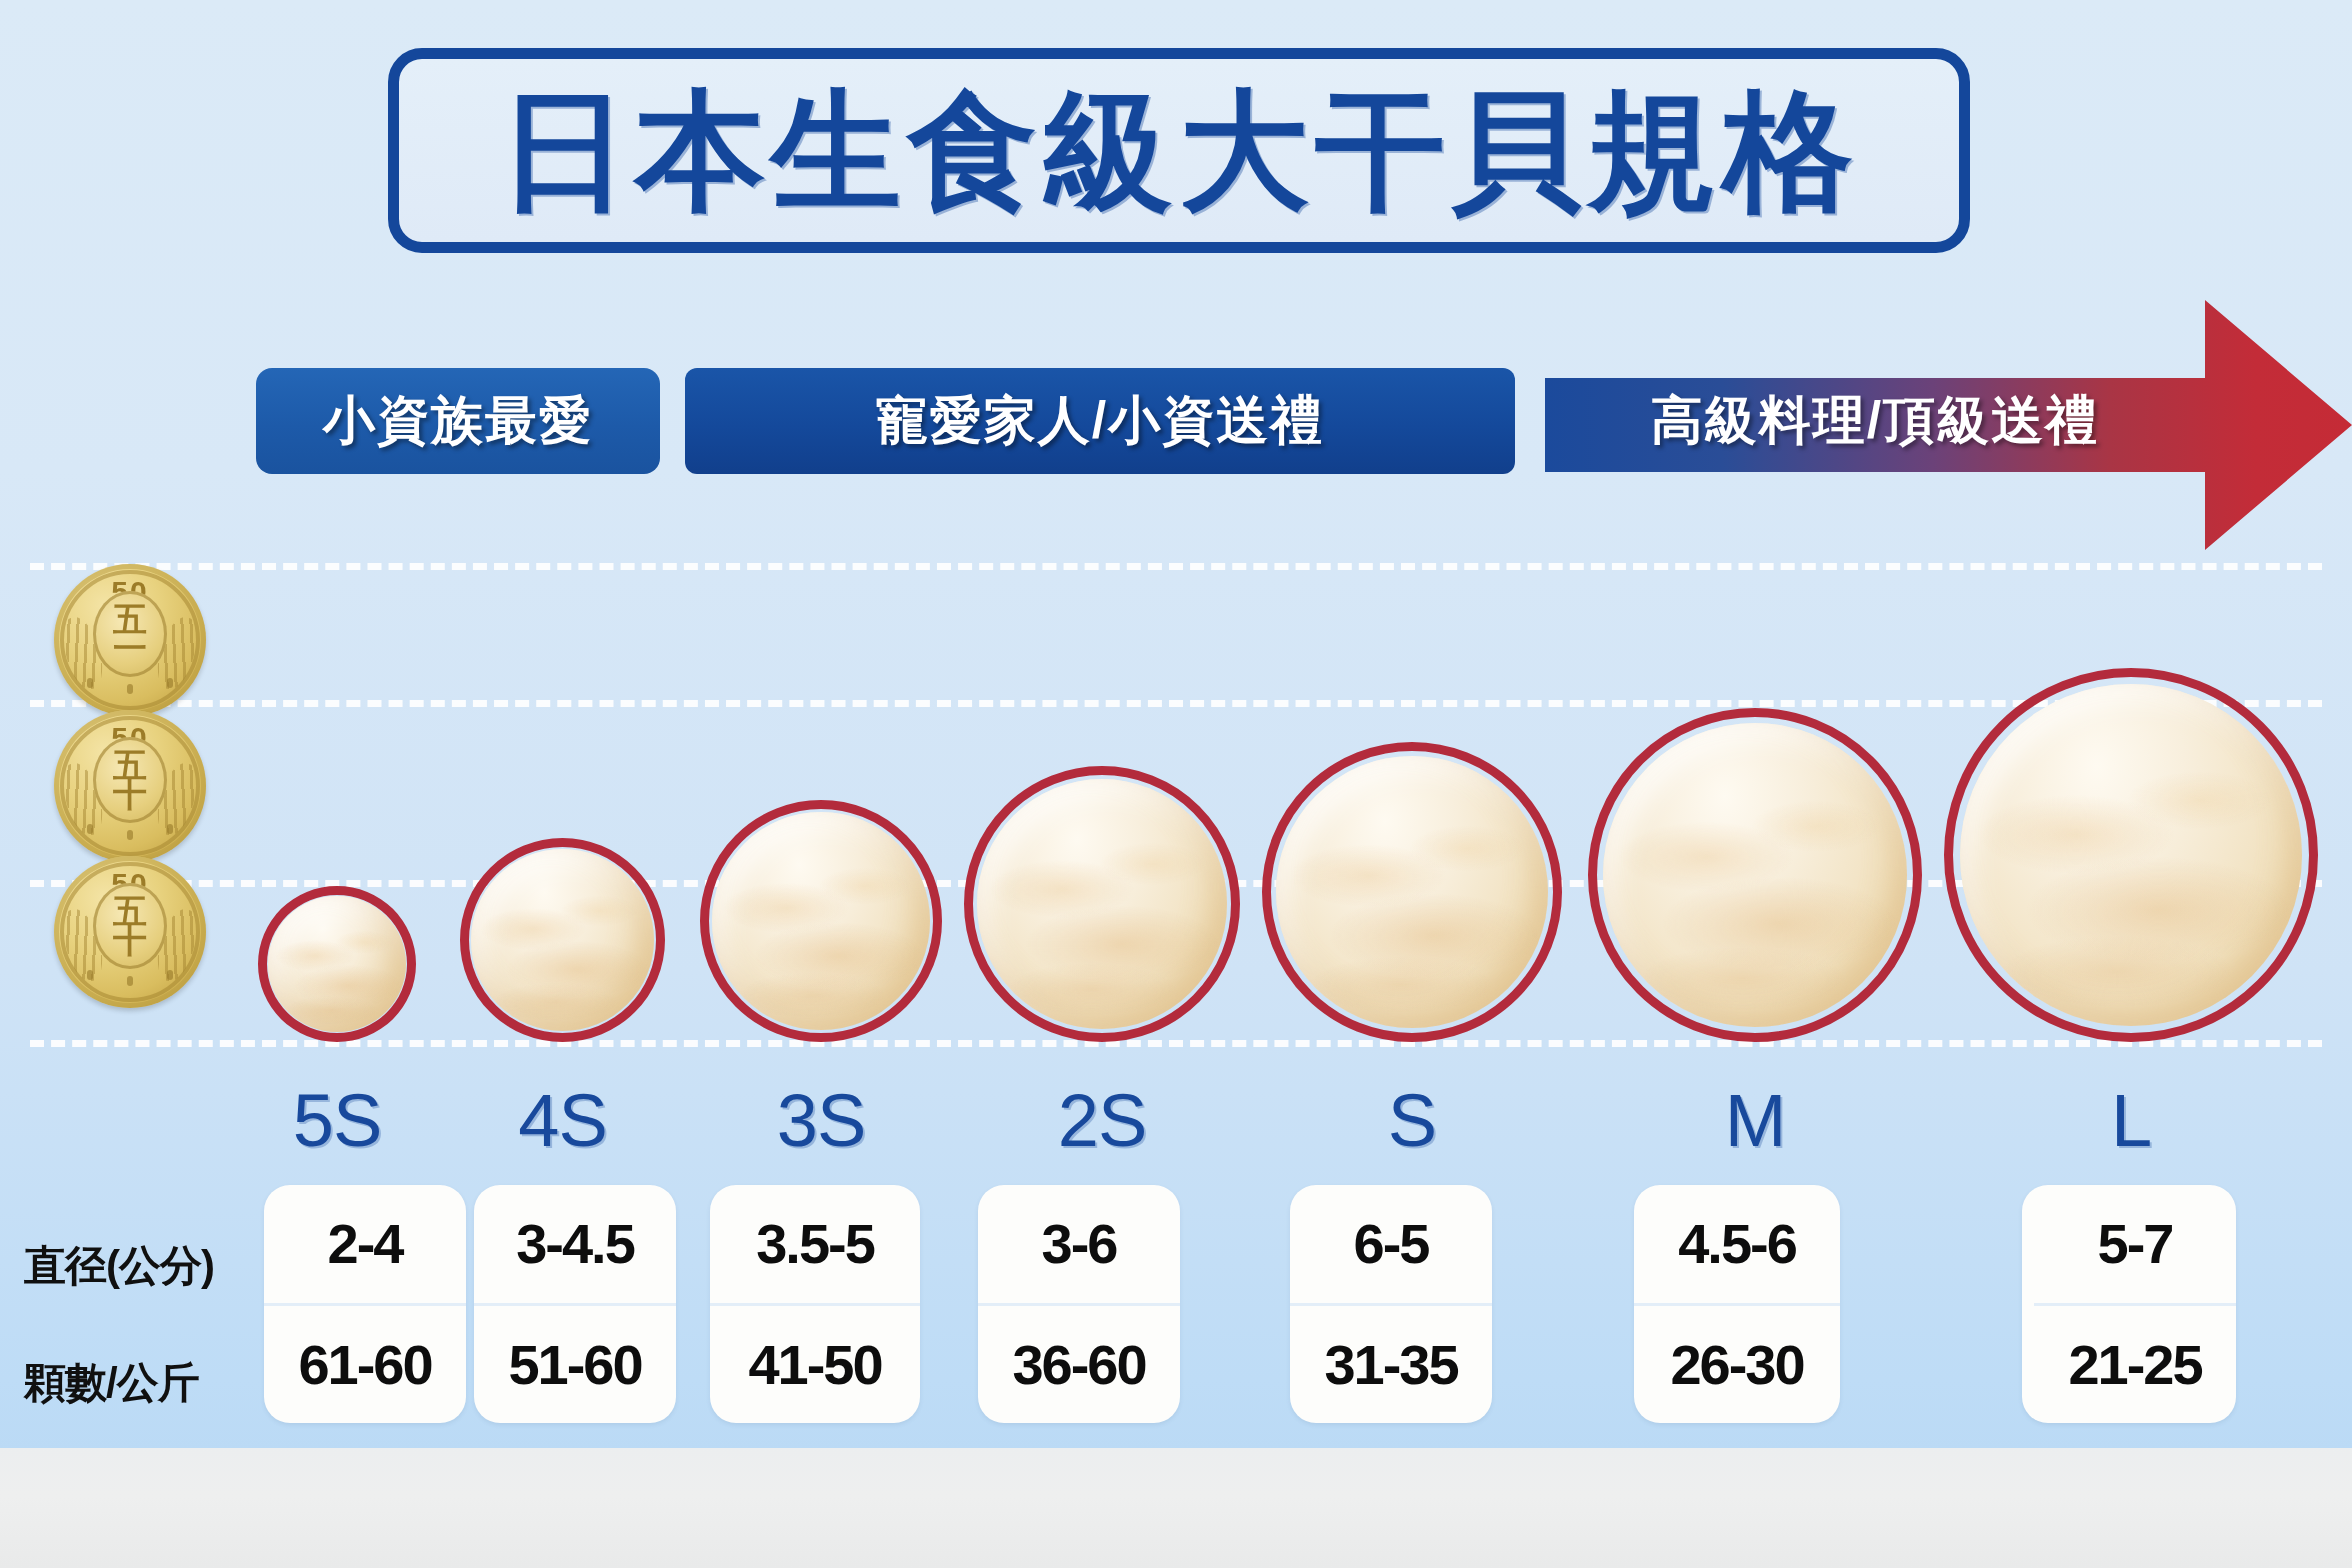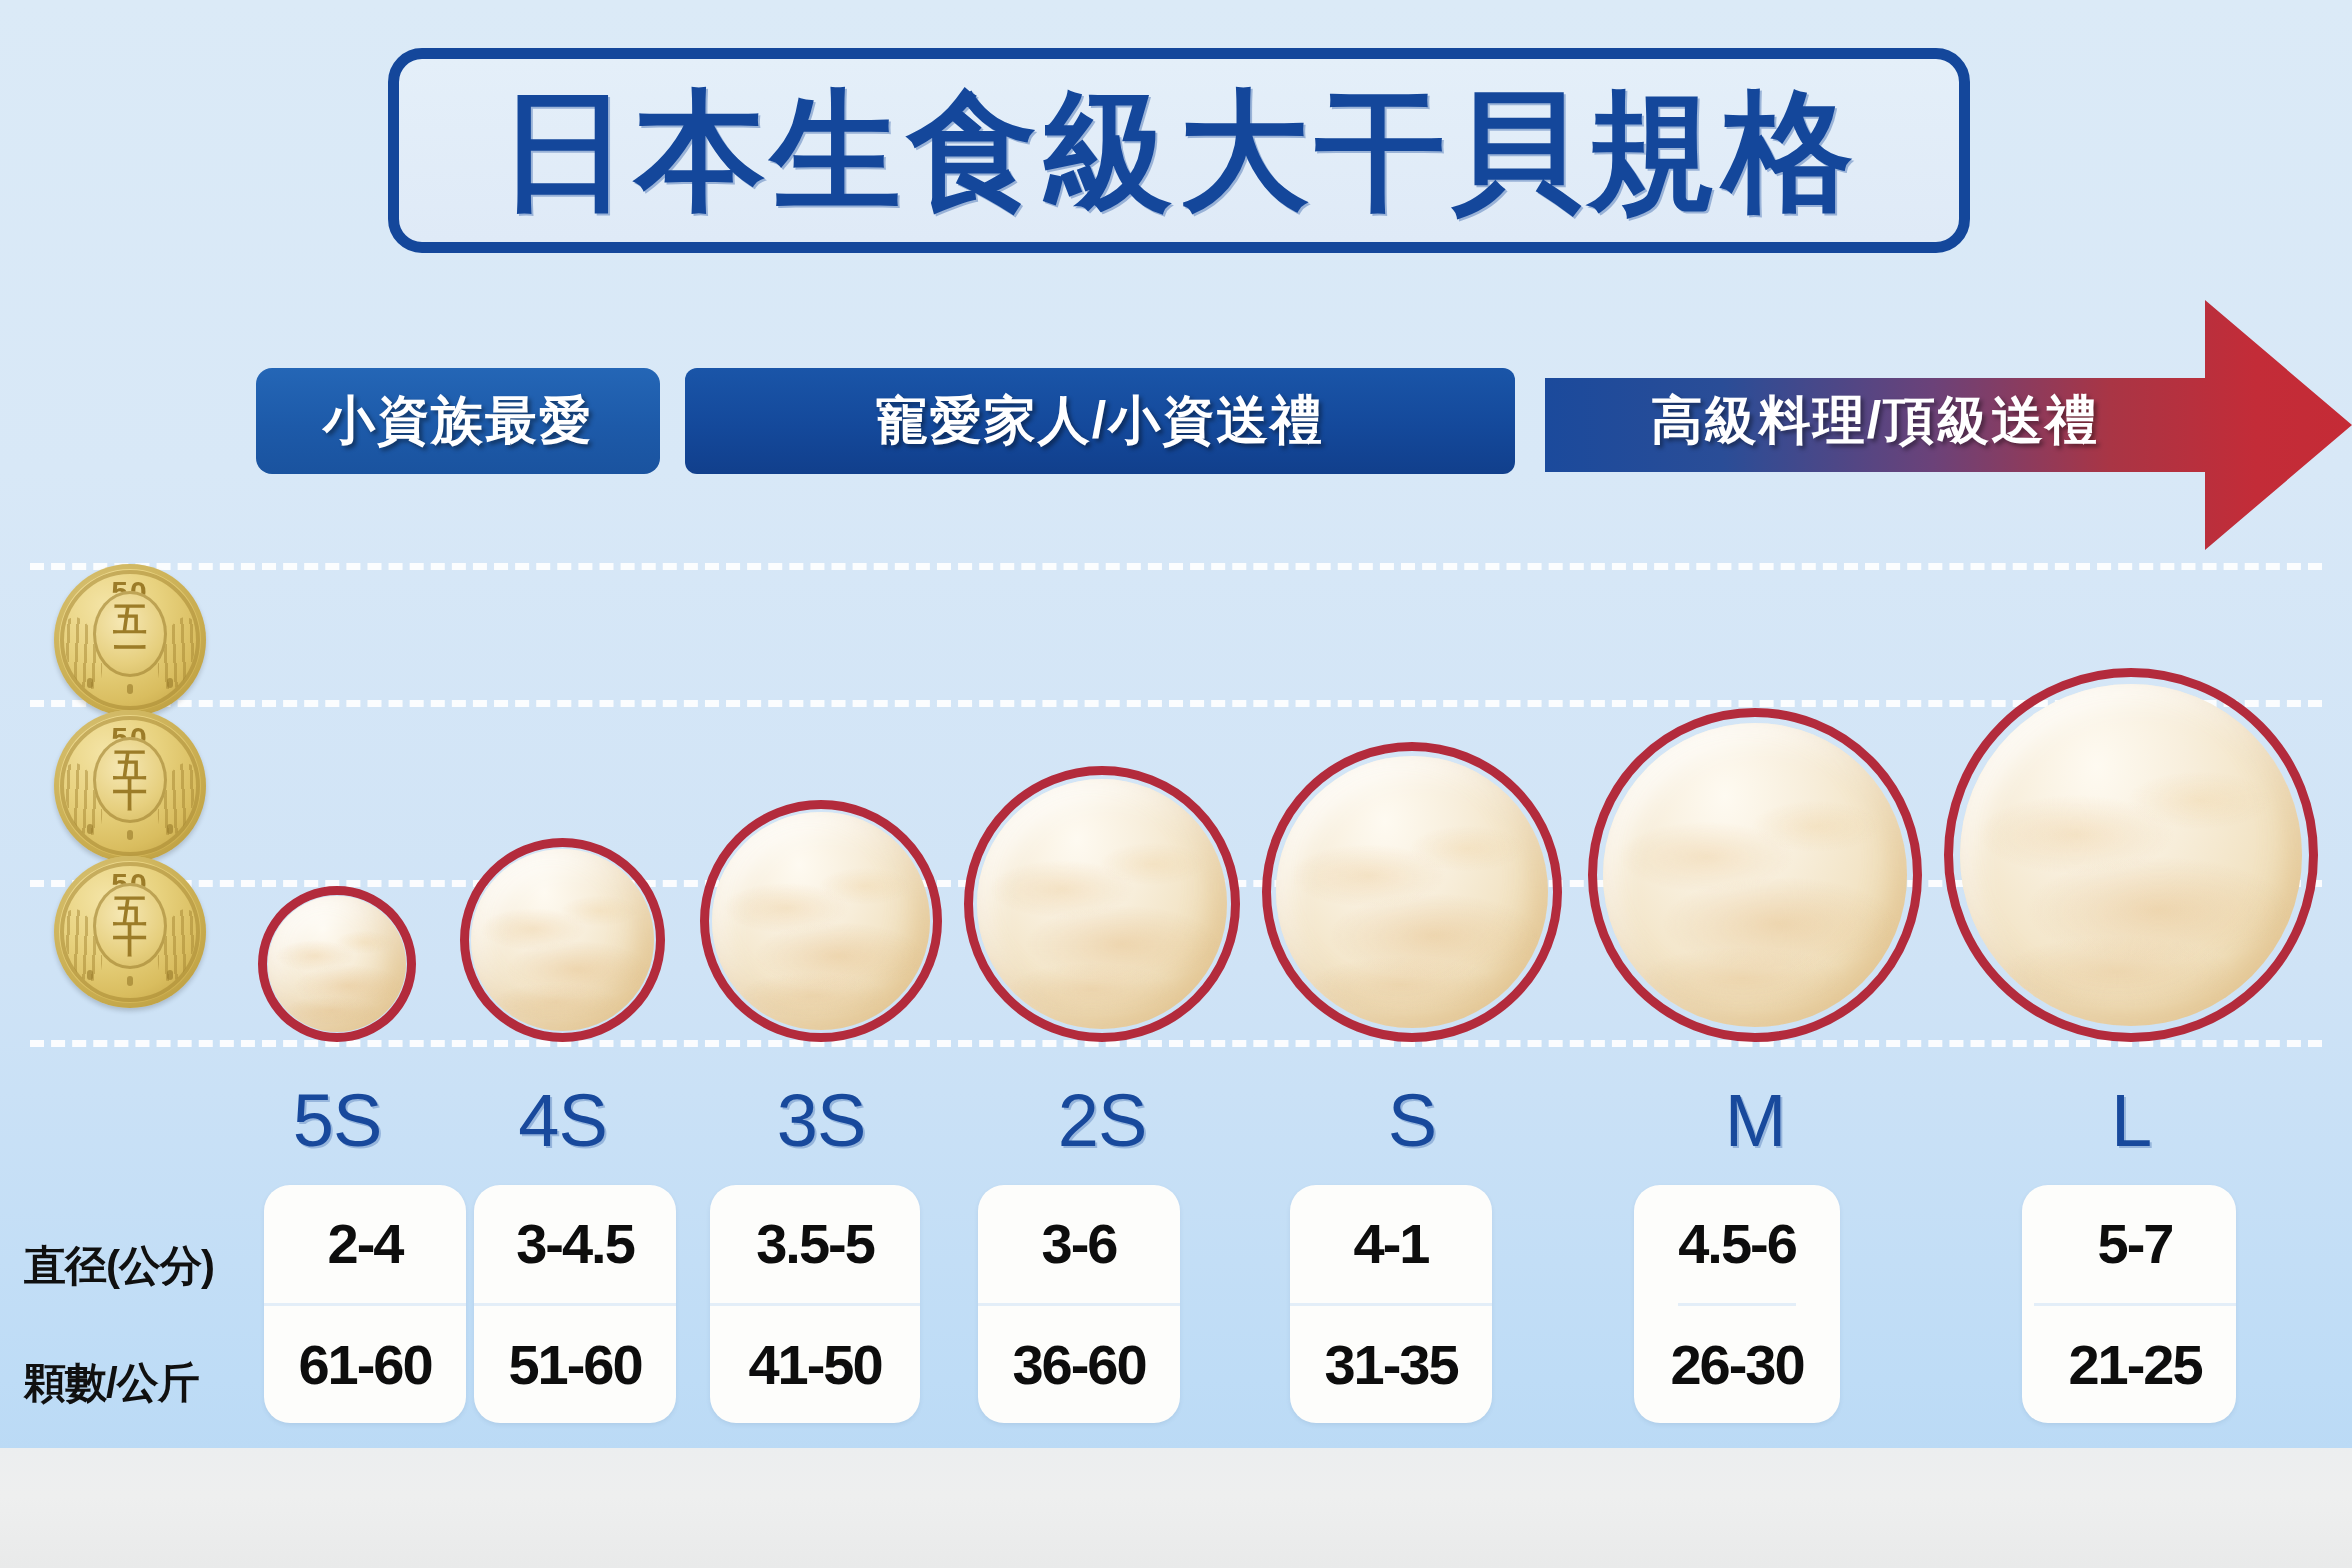--- a/index.html
+++ b/index.html
@@ -312,24 +312,24 @@
   </div>
   <div class="cell-stack" style="left:710px;width:210px;height:238px;">
     <div class="cell top">3.5-5</div>
     <div class="cell">41-50</div>
   </div>
   <div class="cell-stack" style="left:978px;width:202px;height:238px;">
     <div class="cell top">3-6</div>
     <div class="cell">36-60</div>
   </div>
   <div class="cell-stack" style="left:1290px;width:202px;height:238px;">
-    <div class="cell top">4-1</div>
+    <div class="cell top">6-5</div>
     <div class="cell">31-35</div>
   </div>
-  <div class="cell-stack" style="left:1634px;width:206px;height:238px;align-items:center;">
+  <div class="cell-stack" style="left:1634px;width:206px;height:238px;">
     <div class="cell top">4.5-6</div>
     <div class="cell">26-30</div>
   </div>
   <div class="cell-stack" style="left:2022px;width:202px;height:238px;padding-left:12px;">
     <div class="cell top">5-7</div>
     <div class="cell">21-25</div>
   </div>
 
   <div id="bottom-strip"></div>
 </div>

